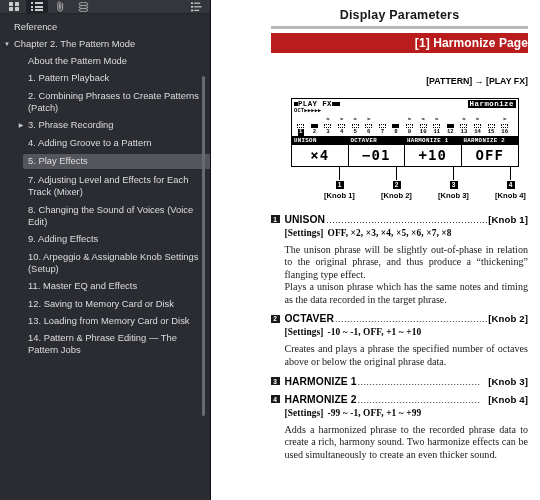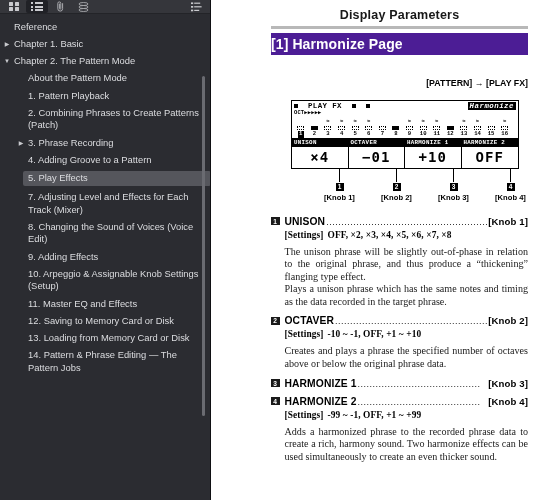--- a/index.html
+++ b/index.html
@@ -142,24 +142,24 @@
     margin-top: 8px;
     font-family: "Liberation Sans", sans-serif;
   }
   .title-rule {
     height: 3px;
     background: #b8b8b8;
     margin: 4px 0 4px 0;
     width: 100%;
   }
   .section-bar {
-    background: #4c1d95;
+    background: #b91c1c;
     color: #ffffff;
-    text-align: left;
-    font-size: 14px;
+    text-align: right;
+    font-size: 12px;
     font-weight: bold;
     padding: 2.5px 0 3px 0;
     letter-spacing: .1px;
   }
   .path-line {
     text-align: right;
     font-size: 8.8px;
     font-weight: bold;
     margin-top: 23px;
     letter-spacing: 0;
@@ -179,27 +179,26 @@
   }
   .lcd-top {
     display: flex;
     justify-content: space-between;
     align-items: center;
     padding: 1px 2px 0 2px;
     font-size: 7.4px;
     font-weight: bold;
     letter-spacing: .4px;
   }
-  .lcd-top .left { display: flex; align-items: center; gap: 10px; }
+  .lcd-top .left { display: flex; align-items: center; gap: 0; }
   .lcd-sq { width: 4px; height: 4px; background: #000; display: inline-block; }
   .lcd-top .right {
     background: #000; color: #fff;
     padding: 0 2px;
     letter-spacing: .5px;
-    font-style: italic;
   }
   .lcd-oct {
     font-size: 5.4px;
     font-weight: bold;
     letter-spacing: .2px;
     padding-left: 2px;
     line-height: 6px;
   }
   .lcd-steps {
     display: flex;
@@ -410,24 +409,20 @@
         </span>
       </div>
     </div>
 
     <div class="sidebar-list">
         <div class="item lvl0">
           <span class="twisty"></span>
           <span class="label">Reference</span>
         </div>
         <div class="item lvl0">
-          <span class="twisty">▶</span>
-          <span class="label">Chapter 1. Basic</span>
-        </div>
-        <div class="item lvl0">
           <span class="twisty">▼</span>
           <span class="label">Chapter 2. The Pattern Mode</span>
         </div>
         <div class="item lvl1">
           <span class="twisty" style="margin-left: 14px;"></span>
           <span class="label">About the Pattern Mode</span>
         </div>
         <div class="item lvl1">
           <span class="twisty" style="margin-left: 14px;"></span>
           <span class="label">1. Pattern Playback</span>

